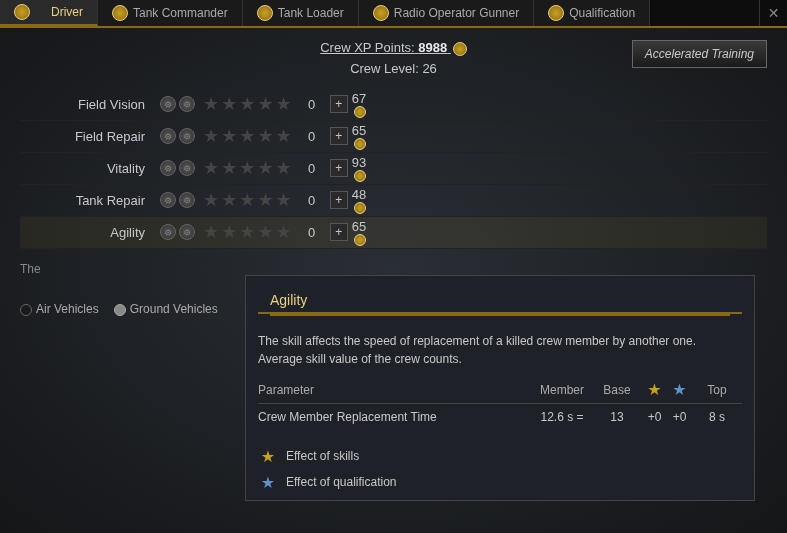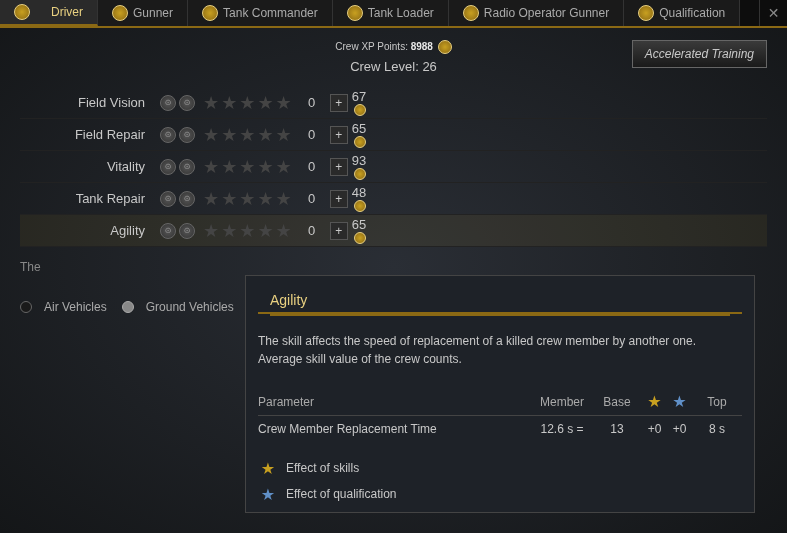--- a/index.html
+++ b/index.html
@@ -85,22 +85,23 @@
       align-items: flex-start;
       padding: 12px 0 8px 0;
     }
 
     .crew-info {
       flex: 1;
       text-align: center;
     }
 
     .crew-xp {
-      font-size: 10px;
-      color: #c8c8c8;
+      font-size: 13px;
+      color: #c8c8c8;
+      text-decoration: underline;
     }
 
     .crew-xp .xp-value {
       color: #e8e8e8;
       font-weight: bold;
     }
 
     .xp-icon {
       display: inline-block;
       width: 14px;
@@ -222,22 +223,22 @@
     }
 
     .the-text {
       color: #888;
       font-size: 12px;
       margin-right: 10px;
     }
 
     .radio-option {
       display: flex;
-      align-items: center;
-      gap: 12px;
+      align-items: flex-end;
+      gap: 4px;
       cursor: pointer;
     }
 
     .radio-circle {
       width: 12px;
       height: 12px;
       border-radius: 50%;
       border: 1px solid #666;
       background: #1a1a1a;
     }
@@ -279,21 +280,21 @@
     }
 
     .tooltip-desc {
       padding: 8px 12px;
       font-size: 12px;
       color: #c8c8c8;
       line-height: 1.5;
     }
 
     .tooltip-table {
-      margin: 12px 12px 8px 12px;
+      margin: 0 12px 8px 12px;
       width: calc(100% - 24px);
     }
 
     .tooltip-table-header {
       display: flex;
       align-items: center;
       padding: 4px 0;
       border-bottom: 1px solid #444;
       font-size: 12px;
       color: #aaa;
@@ -354,24 +355,20 @@
   </style>
 </head>
 <body>
 
 <div class="bg"></div>
 
 <div class="tab-bar">
   <div class="tab active">
     <span class="tab-icon"></span>
     <span>Driver</span>
-  </div>
-  <div class="tab">
-    <span class="tab-icon"></span>
-    <span>Gunner</span>
   </div>
   <div class="tab">
     <span class="tab-icon"></span>
     <span>Tank Commander</span>
   </div>
   <div class="tab">
     <span class="tab-icon"></span>
     <span>Tank Loader</span>
   </div>
   <div class="tab">

